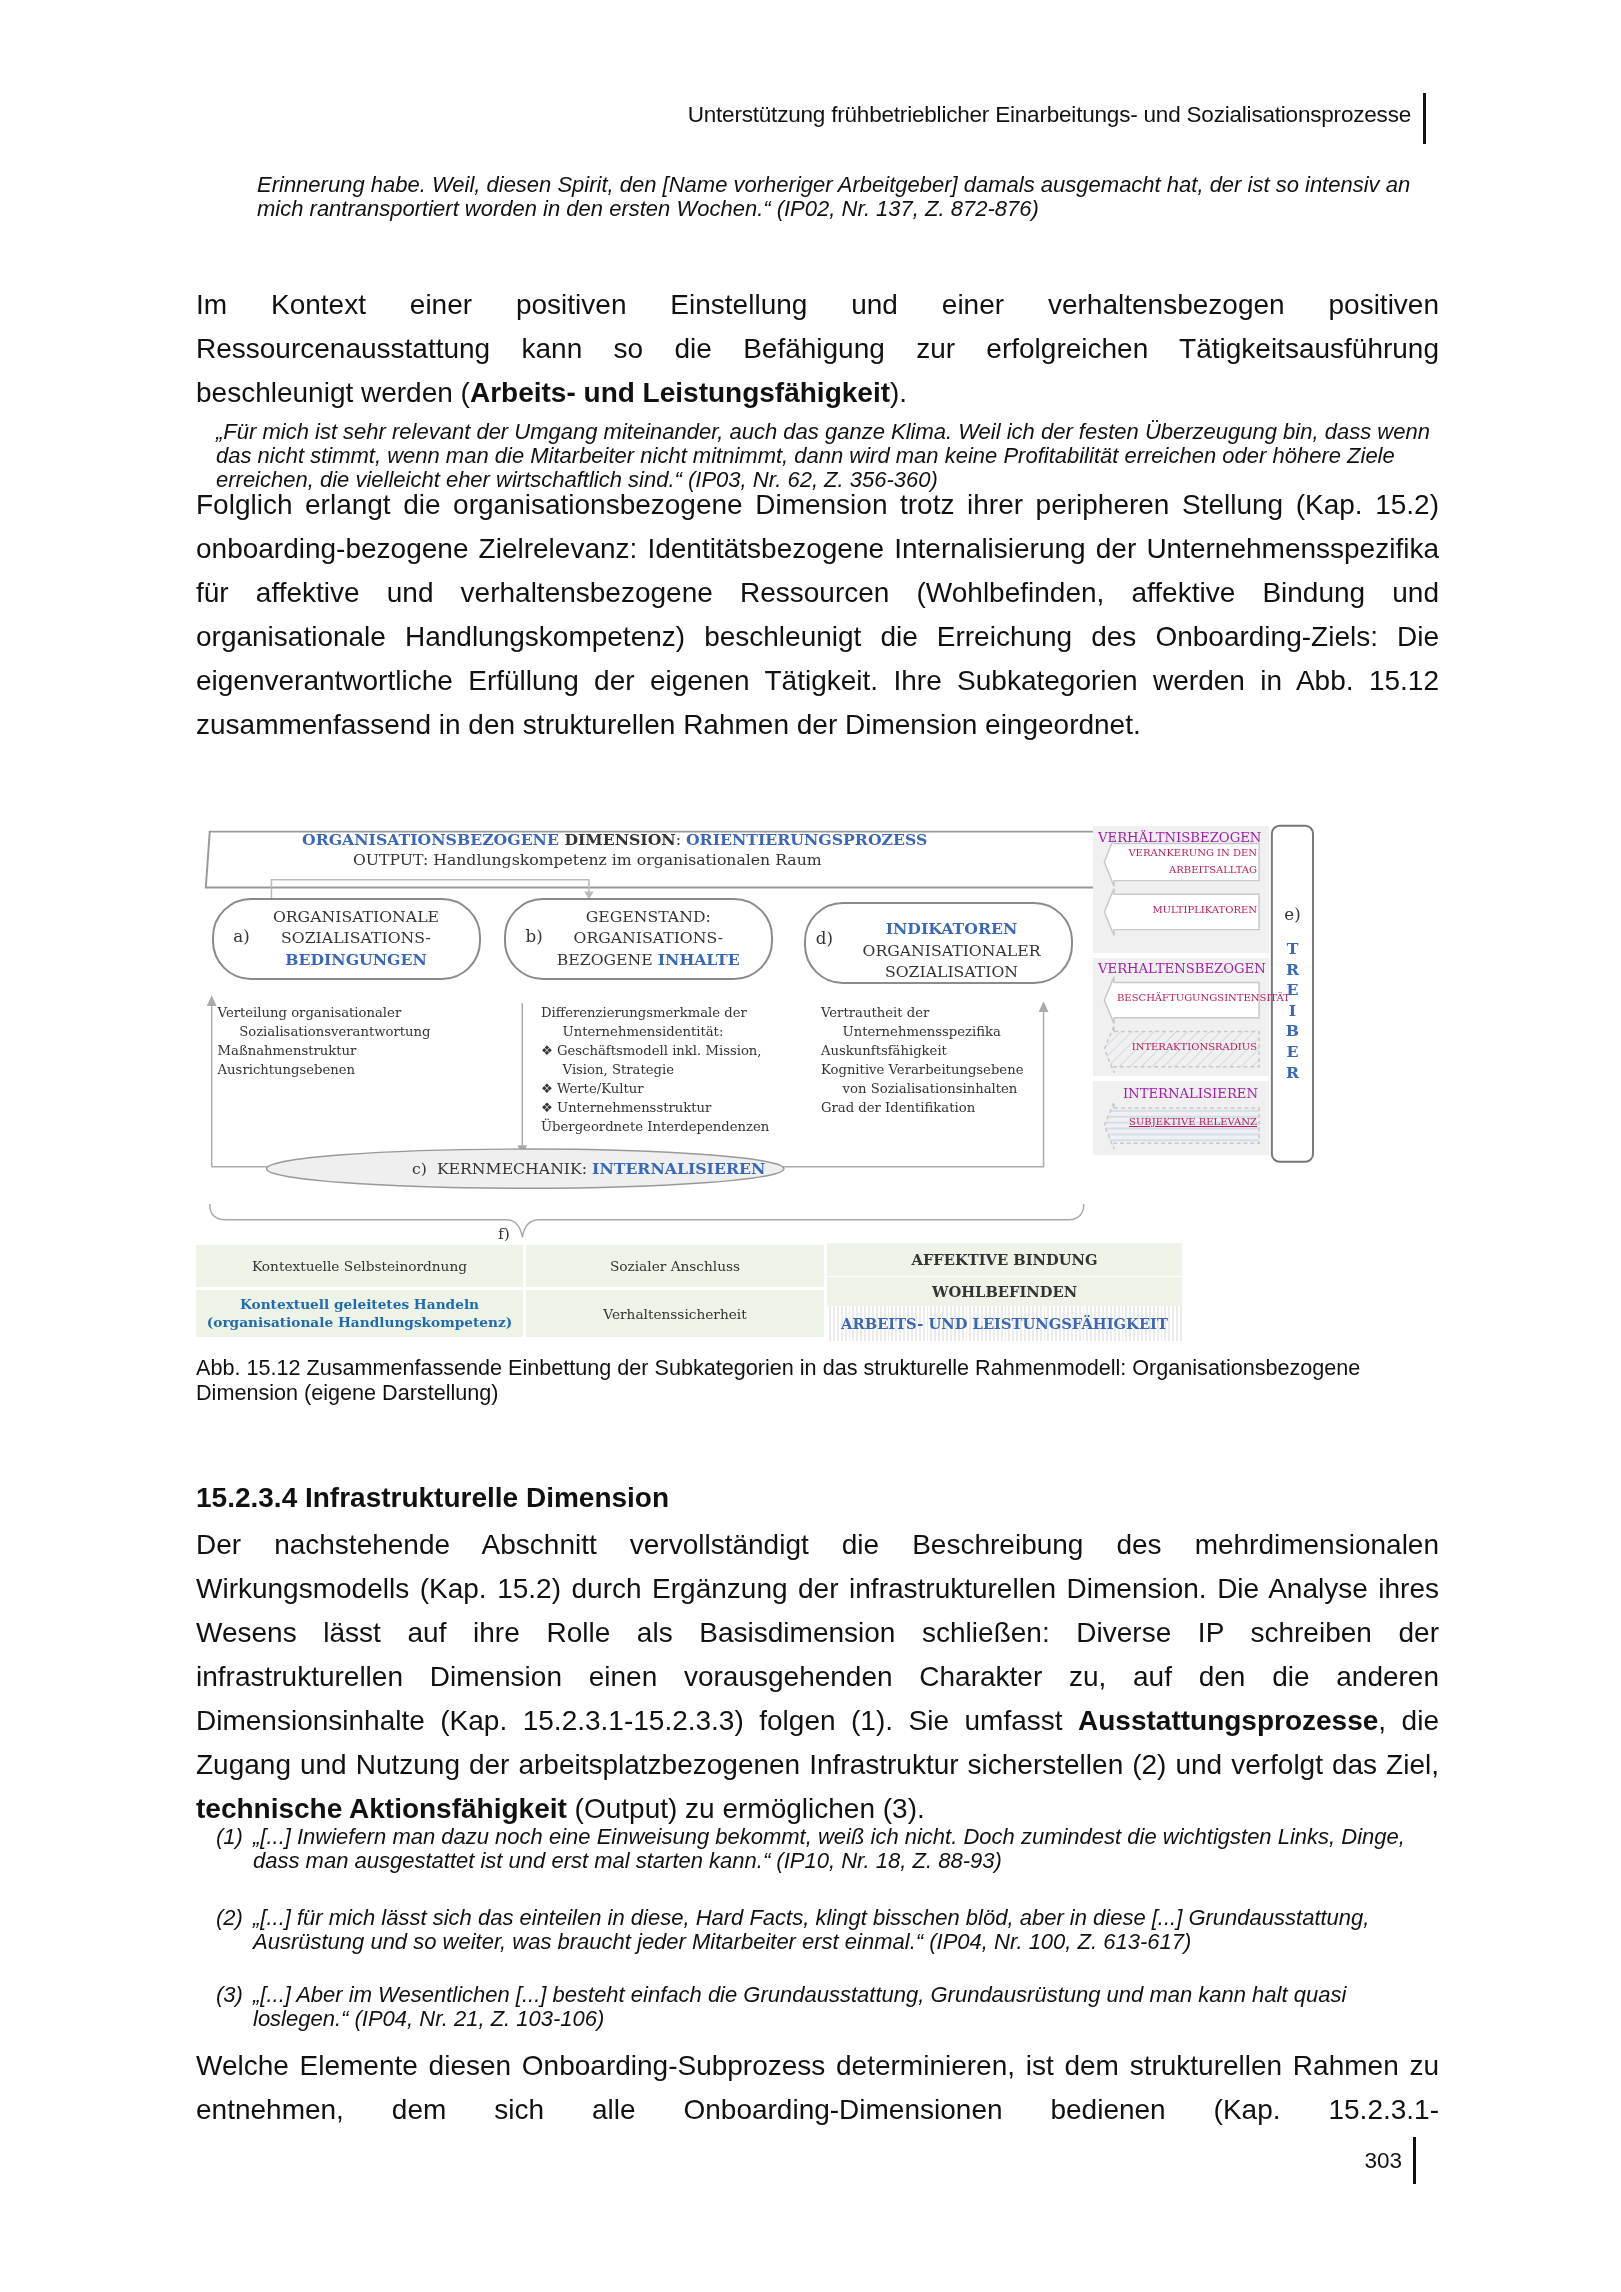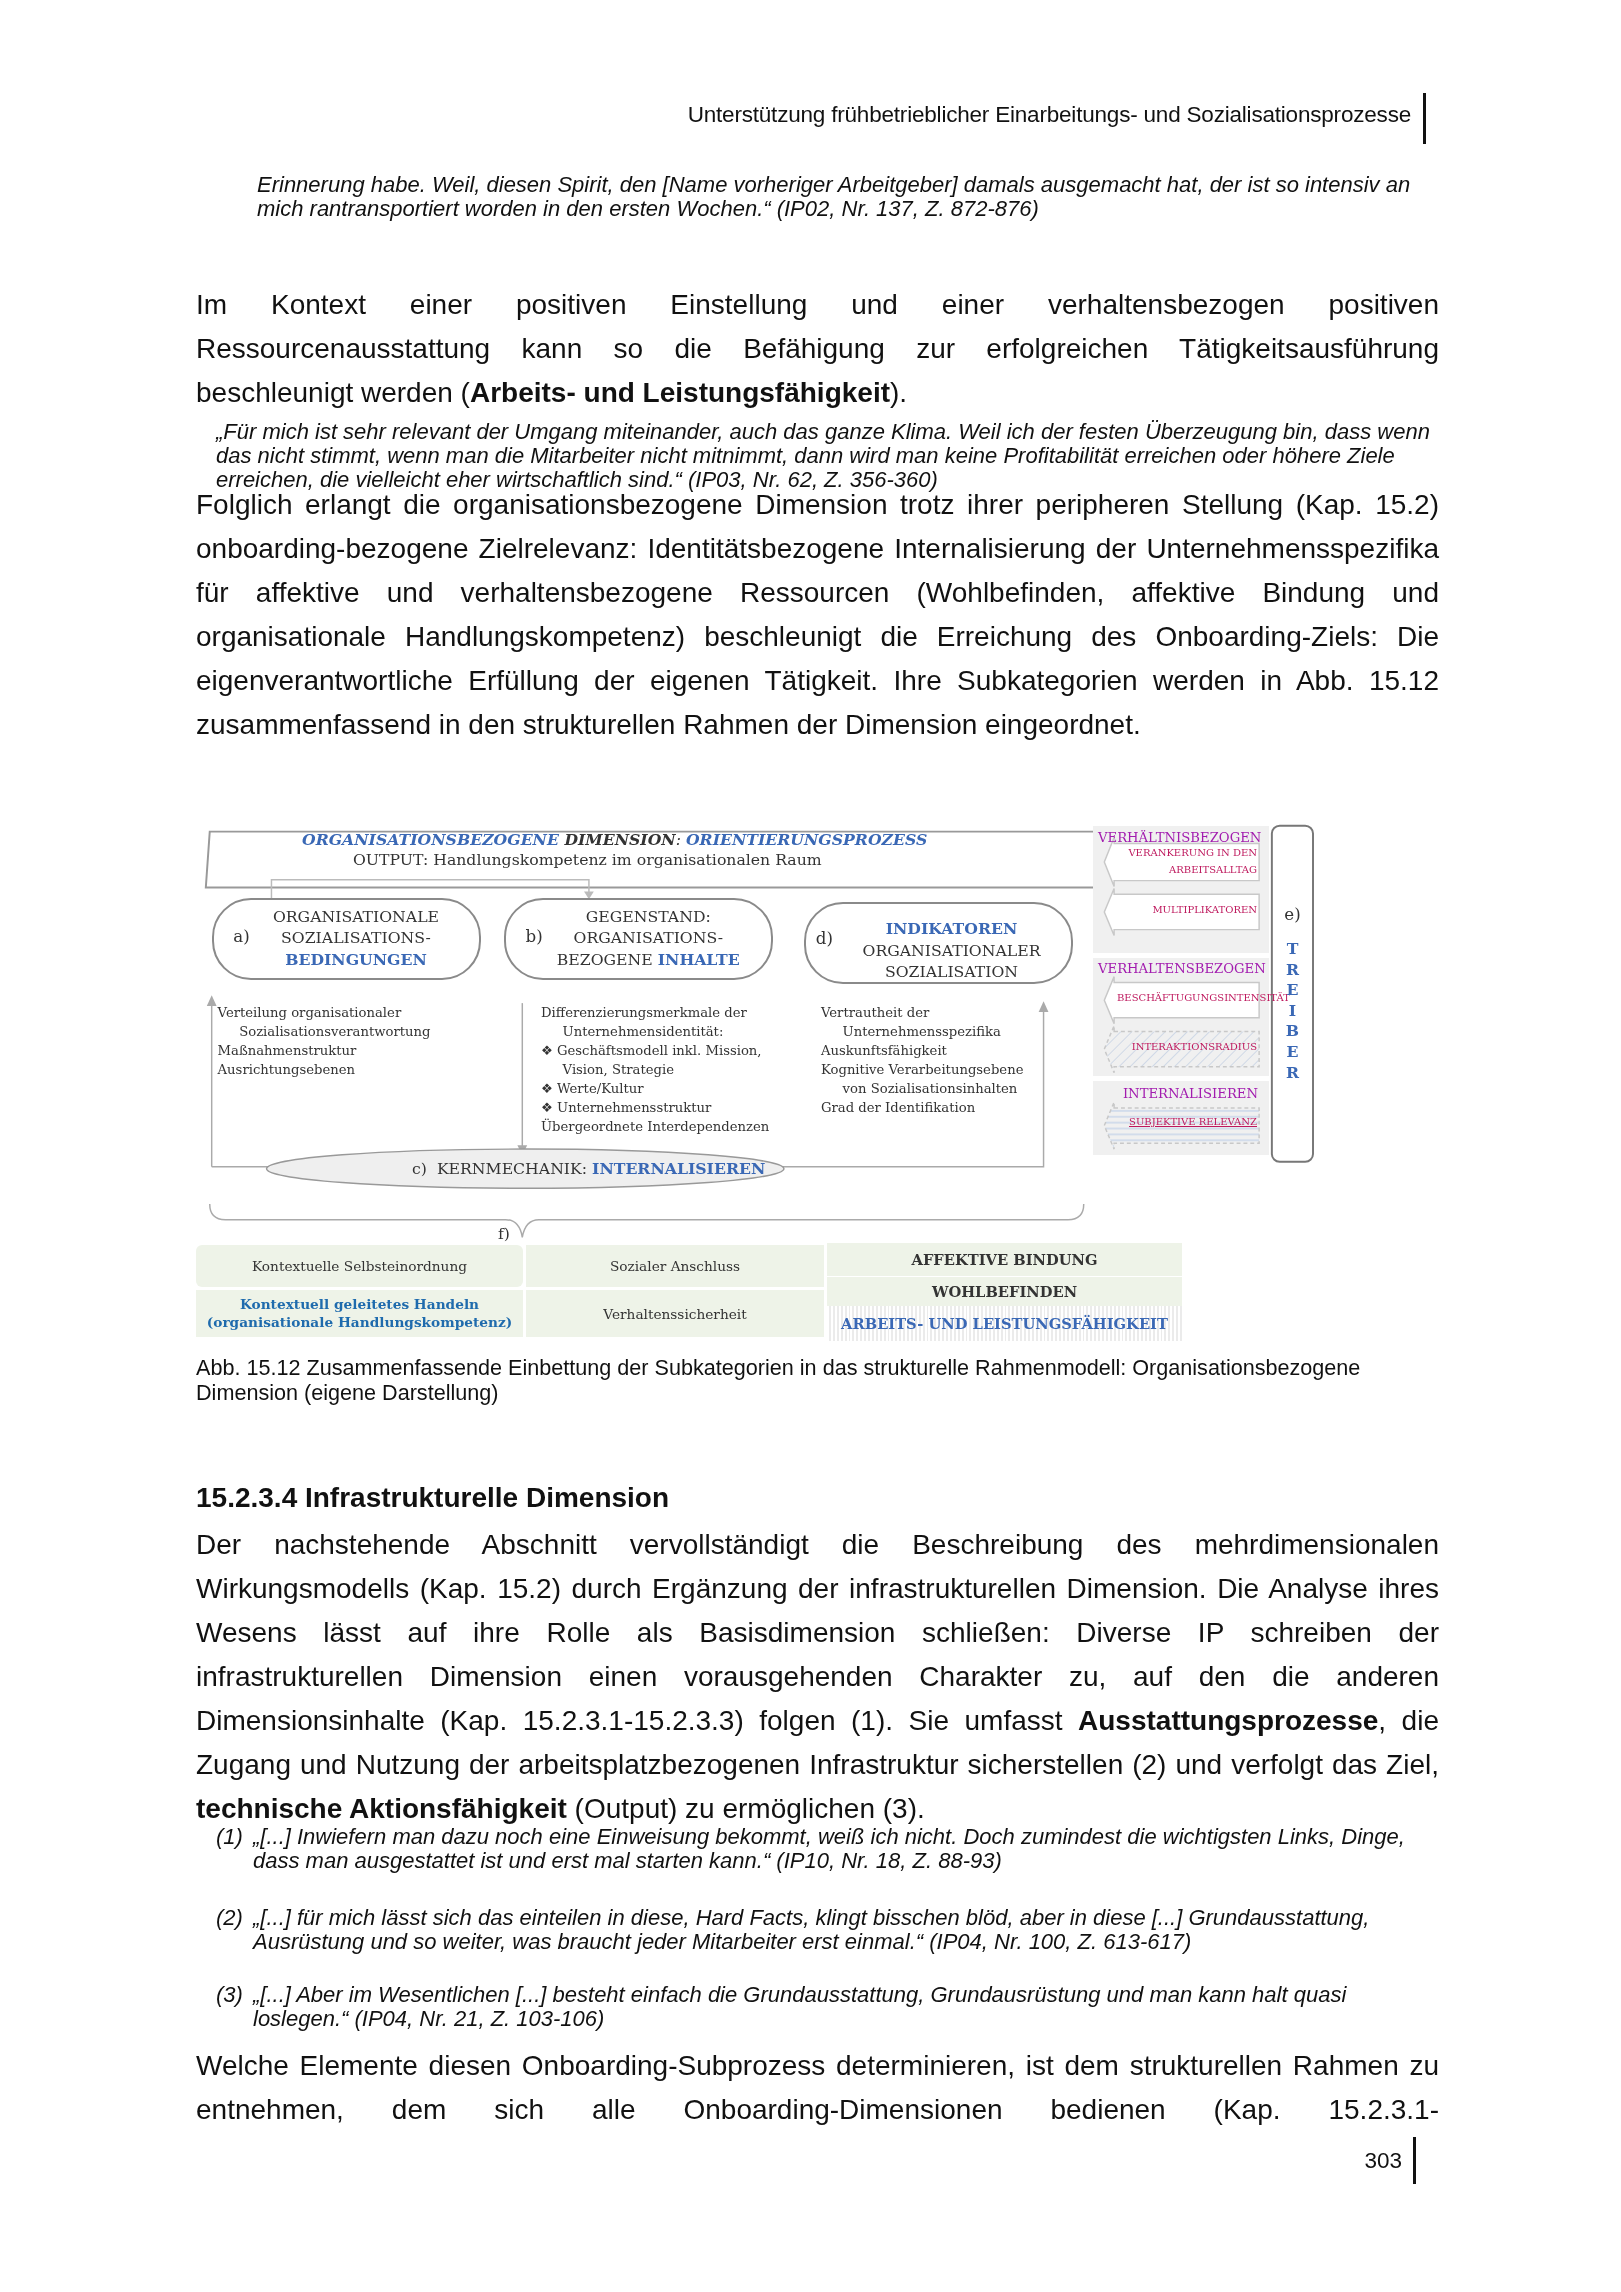--- a/index.html
+++ b/index.html
@@ -90,21 +90,21 @@
     <path d="M580,360 H865 V200" fill="none" stroke="#aaa" stroke-width="1.5"></path>
     <polygon points="860,202 870,202 865,191" fill="#aaa"></polygon>
 
     <ellipse cx="336" cy="362" rx="264" ry="20" fill="#efefef" stroke="#999" stroke-width="1.5"></ellipse>
 
     <path d="M14,398 Q14,414 30,414 H316 Q330,414 333,432 Q336,414 350,414 H890 Q906,414 906,398" fill="none" stroke="#aaa" stroke-width="1.5"></path>
 
     <rect x="1098" y="12" width="42" height="343" rx="8" fill="#fff" stroke="#777" stroke-width="2"></rect>
   </svg>
 
-  <div class="abs" style="left:106px;top:15.7px;font-size:15.7px;font-style:italic;">
+  <div class="abs" style="left:106px;top:15.7px;font-size:15.7px;">
     <span class="blue">ORGANISATIONSBEZOGENE</span><span style="font-weight:bold;color:#333;"> DIMENSION</span><span>: </span><span class="blue">ORIENTIERUNGSPROZESS</span>
   </div>
   <div class="abs" style="left:157px;top:36px;font-size:15.7px;">OUTPUT: Handlungskompetenz im organisationalen Raum</div>
 
   <div class="pill" style="left:15.7px;top:84px;width:265px;height:78px;">
     <span class="lbl" style="left:19.6px;top:25.5px;">a)</span>
     <div style="margin-top:5.9px;padding-left:19.6px;">
       <div>ORGANISATIONALE</div>
       <div>SOZIALISATIONS-</div>
       <div class="blue">BEDINGUNGEN</div>
@@ -184,21 +184,21 @@
     <div>R</div>
     <div>E</div>
     <div>I</div>
     <div>B</div>
     <div>E</div>
     <div>R</div>
   </div>
 
   <div class="abs" style="left:302px;top:410px;font-size:15.7px;">f)</div>
 
-  <div class="greenbox" style="left:0;top:431px;width:327px;height:42px;border-radius:6px;">Kontextuelle Selbsteinordnung</div>
+  <div class="greenbox" style="left:0;top:431px;width:327px;height:42px;">Kontextuelle Selbsteinordnung</div>
   <div class="greenbox" style="left:0;top:476px;width:327px;height:47px;flex-direction:column;color:#1f6bad;font-weight:bold;line-height:17.6px;">
     <div>Kontextuell geleitetes Handeln</div>
     <div>(organisationale Handlungskompetenz)</div>
   </div>
   <div class="greenbox" style="left:330px;top:431px;width:298px;height:42px;">Sozialer Anschluss</div>
   <div class="greenbox" style="left:330px;top:476px;width:298px;height:47px;">Verhaltenssicherheit</div>
   <div class="greenbox blue" style="left:631px;top:429px;width:355px;height:33px;font-size:14.7px;">AFFEKTIVE BINDUNG</div>
   <div class="greenbox blue" style="left:631px;top:463px;width:355px;height:29px;font-size:14.7px;">WOHLBEFINDEN</div>
   <div class="abs blue" style="left:631px;top:492px;width:355px;height:35px;display:flex;align-items:center;justify-content:center;font-size:14.7px;background:repeating-linear-gradient(90deg,#fff 0 2px,#ebebeb 2px 3.9px);">ARBEITS- UND LEISTUNGSFÄHIGKEIT</div>
 </div>

